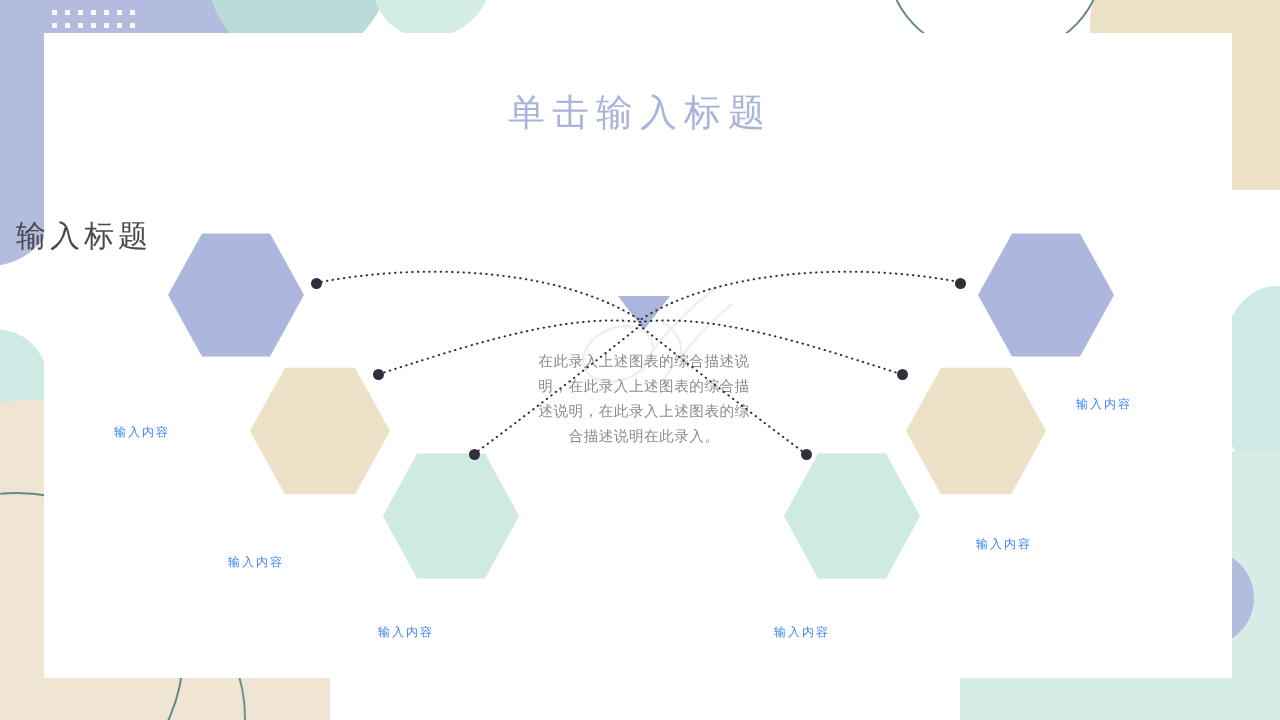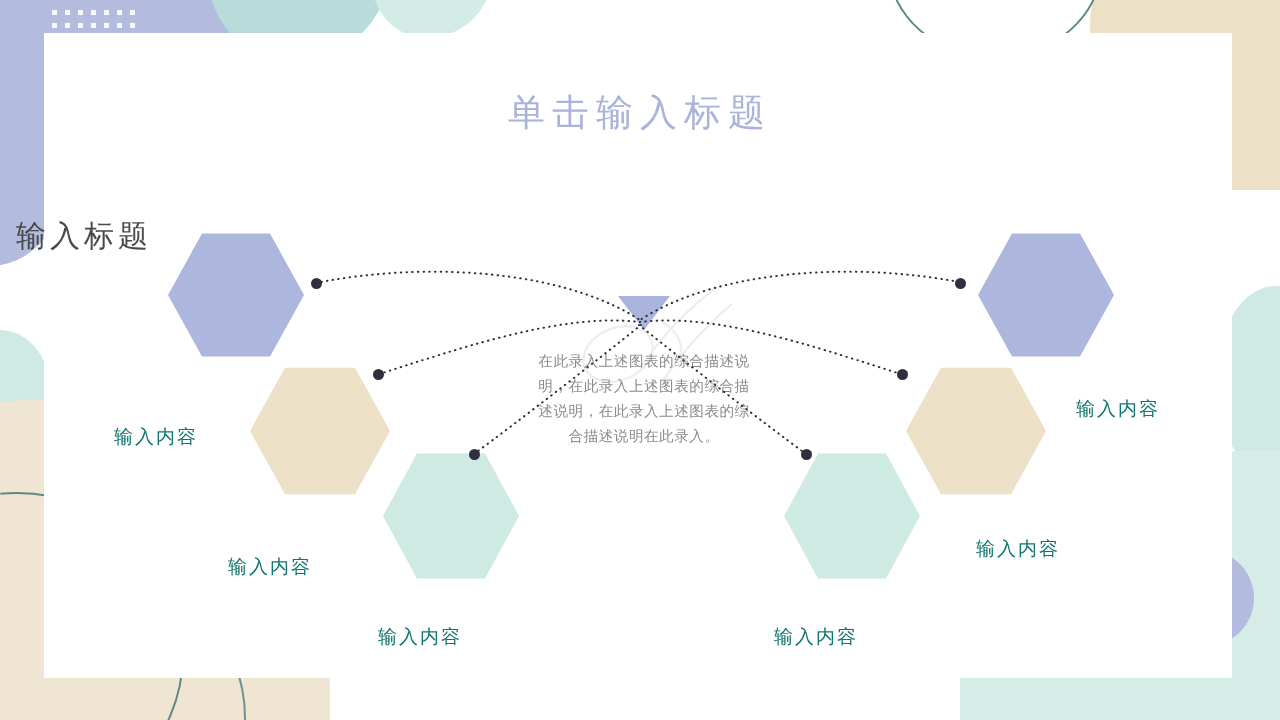--- a/index.html
+++ b/index.html
@@ -218,23 +218,23 @@
 
   
   .hex {
     position: absolute;
     clip-path: polygon(25% 2%, 75% 2%, 100% 50%, 75% 98%, 25% 98%, 0% 50%);
     filter: drop-shadow(2px 4px 5px rgba(120,120,120,.22));
   }
 
   .node-label {
     position: absolute;
-    font-size: 19px;
+    font-size: 12px;
     letter-spacing: 2px;
-    color: #0f766e;
+    color: #3b82f6;
     white-space: nowrap;
   }
 
   .dot {
     position: absolute;
     width: 11px; height: 11px;
     border-radius: 50%;
     background: #2f2f3d;
     z-index: 8;
   }

